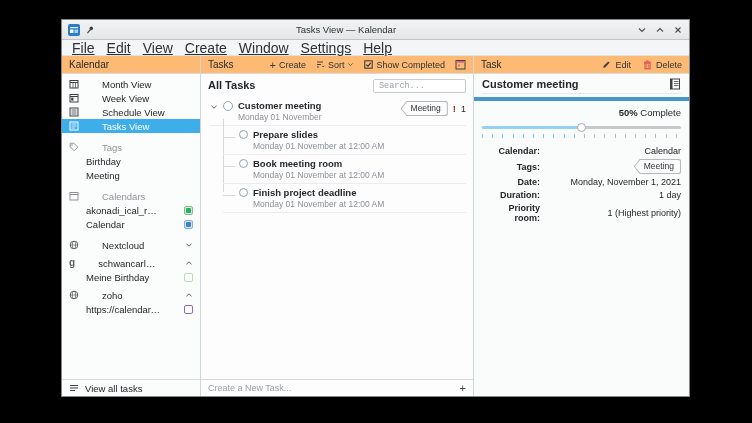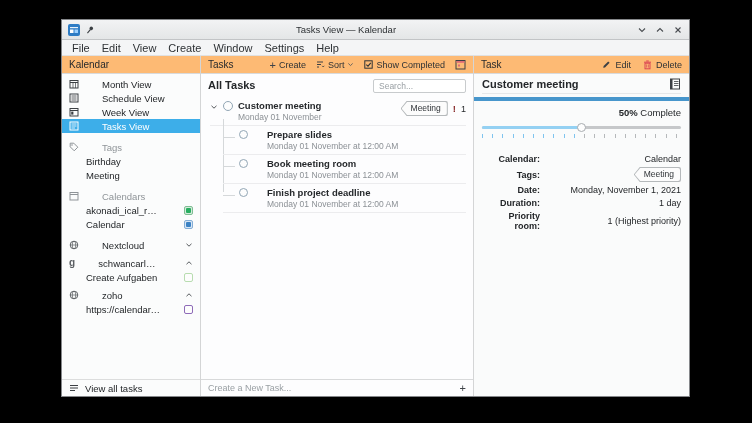--- a/index.html
+++ b/index.html
@@ -15,21 +15,21 @@
               border-bottom:1px solid #c2c4c6; display:flex; align-items:center; gap:5px;
               padding:0 6px; position:relative; }
   .titlebar .title { position:absolute; left:60px; right:119px; text-align:center;
                      font-size:9.5px; color:#2d3134; white-space:nowrap; overflow:hidden; }
   .win-controls { margin-left:auto; display:flex; gap:8px; align-items:center; z-index:2; }
   .win-controls svg { display:block; }
   .app-icon { width:12px; height:12px; display:block; }
 
   
   .menubar { height:16px; flex:0 0 16px; background:#f4f5f6; border-bottom:1px solid #e0e1e2;
-             display:flex; align-items:center; padding:0 4px; font-size:11px; color:#2d3134; }
+             display:flex; align-items:center; padding:0 4px; font-size:14px; color:#2d3134;text-decoration:underline; }
   .menu-item { padding:1px 6px; border-radius:2px; cursor:default; }
 
   
   .main { flex:1; display:flex; min-height:0; }
   .panel-header { height:18px; flex:0 0 18px; background:#fdba74; border-bottom:1px solid #d9dadb;
                   display:flex; align-items:center; padding:0 7px; font-size:10px; color:#26292c; }
 
   
   .sidebar { width:139px; flex:0 0 139px; border-right:1px solid #d4d5d6; background:#fbfcfc;
              display:flex; flex-direction:column; min-height:0; }
@@ -56,38 +56,38 @@
   .tasks-panel { width:273px; flex:0 0 273px; border-right:1px solid #d4d5d6; background:#fdfdfe;
                  display:flex; flex-direction:column; min-height:0; }
   .toolbar { margin-left:auto; display:flex; align-items:center; gap:10px; font-size:9px; color:#2e3235; }
   .tool-btn { display:flex; align-items:center; gap:3px; }
   .plus-glyph { font-size:11px; line-height:10px; color:#3f4449; }
   .tasks-body { flex:1; display:flex; flex-direction:column; min-height:0; }
   .alltasks-row { display:flex; align-items:flex-start; justify-content:space-between; padding:5px 7px 4px; }
   .alltasks-row h2 { font-size:11px; font-weight:bold; }
   .search-input { width:93px; height:14px; font-size:8.5px; padding:0 5px; border:1px solid #c8cbcd;
                   border-radius:2px; background:#fff; color:#232629; outline:none;
-                  font-family:Liberation Sans, sans-serif; }
+                  font-family:Liberation Mono, monospace; }
   .search-input::placeholder { color:#9aa0a4; }
   .task-list { flex:1; padding:0 7px 0 9px; overflow:hidden; }
   .t-title { font-size:9.5px; font-weight:600; color:#26292c; }
   .t-date { font-size:8.5px; color:#8b9095; margin-top:1px; }
   .circle { width:10px; height:10px; border:1px solid #92a6b5; border-radius:50%; flex:0 0 10px; background:#fdfdfd; }
   .circle.sm { width:9px; height:9px; flex-basis:9px; }
   .parent-row { display:flex; align-items:flex-start; gap:5px; padding:3px 0 3px 0; border-bottom:1px solid #ececee; }
   .parent-row .expander { margin-top:3px; flex:0 0 auto; }
   .parent-row .circle { margin-top:1px; }
   .t-text { flex:1; min-width:0; }
   .p-right { display:flex; align-items:center; gap:5px; margin-top:1px; }
   .prio-mark { font-size:9.5px; font-weight:bold; color:#8b2f2f; }
   .prio-num { font-size:9px; color:#26292c; }
   .subtasks { position:relative; margin-left:13px; }
   .subtasks::before { content:""; position:absolute; left:0; top:-7px; height:73px; border-left:1px solid #d5d8da; }
   .subtask { position:relative; padding:3px 0 3px 16px; border-bottom:1px solid #ececee;
-             display:flex; align-items:flex-start; gap:19px; }
+             display:flex; align-items:flex-start; gap:5px; }
   .subtask::before { content:""; position:absolute; left:0; top:11px; width:12px; border-top:1px solid #d5d8da; }
   .subtask .circle { margin-top:1px; }
   .tasks-footer { flex:0 0 17px; border-top:1px solid #d8d9da; display:flex; align-items:center;
                   justify-content:space-between; padding:0 7px; font-size:9px; color:#9aa0a4; }
   .tasks-footer .plus-glyph { color:#3f4449; }
 
   
   .tag-chip { display:inline-block; clip-path:polygon(6px 0, 100% 0, 100% 100%, 6px 100%, 0 50%);
               background:#b5b9bb; padding:1px; border-radius:2px; }
   .tag-chip > span { display:block; clip-path:polygon(5.5px 0, 100% 0, 100% 100%, 5.5px 100%, 0 50%);
@@ -108,21 +108,21 @@
   .slider { position:relative; height:10px; }
   .slider .track { position:absolute; left:0; right:0; top:4px; height:3px; background:#c6c8ca; border-radius:2px; }
   .slider .fill { position:absolute; left:0; width:50%; top:4px; height:3px; background:#94d1f3; border-radius:2px; }
   .slider .handle { position:absolute; left:50%; top:1px; width:9px; height:9px; margin-left:-5px;
                     background:#fdfdfd; border:1px solid #a8acb0; border-radius:50%; }
   .slider-ticks { position:relative; height:4px; margin-top:2px; }
   .slider-ticks .all { position:absolute; inset:0;
        background:repeating-linear-gradient(to right,#b6b9bb 0 1px,transparent 1px 10.2px); }
   .slider-ticks .half { position:absolute; left:0; top:0; bottom:0; width:50%;
        background:repeating-linear-gradient(to right,#7fc4ef 0 1px,transparent 1px 10.2px); }
-  .fields { margin-top:16px; display:grid; grid-template-columns:58px 1fr; row-gap:3px; align-items:center; }
+  .fields { margin-top:8px; display:grid; grid-template-columns:58px 1fr; row-gap:3px; align-items:center; }
   .f-label { font-weight:bold; font-size:9px; }
   .f-value { font-size:9px; }
 </style>
 </head>
 <body>
 
 <div class="stage">
   <div class="window">
 
     <div class="titlebar">
@@ -175,35 +175,35 @@
             <svg width="10" height="10" viewBox="0 0 10 10">
                 <rect x="1" y="1.5" width="8" height="7.5" fill="none" stroke="#3c4044"></rect>
                 <line x1="1" y1="3.5" x2="9" y2="3.5" stroke="#3c4044"></line>
                 <line x1="4" y1="3.5" x2="4" y2="9" stroke="#3c4044" stroke-width=".7"></line>
                 <line x1="6.5" y1="3.5" x2="6.5" y2="9" stroke="#3c4044" stroke-width=".7"></line>
               </svg>
             <span>Month View</span>
           </div>
           <div class="side-item">
             <svg width="10" height="10" viewBox="0 0 10 10">
+                <rect x="1" y="1.5" width="8" height="7.5" fill="none" stroke="#3c4044"></rect>
+                <line x1="1" y1="3.5" x2="9" y2="3.5" stroke="#3c4044"></line>
+                <rect x="2.2" y="4.6" width="2.2" height="3" fill="#3c4044"></rect>
+              </svg>
+            <span>Week View</span>
+          </div>
+          <div class="side-item">
+            <svg width="10" height="10" viewBox="0 0 10 10">
                 <rect x="1" y="1" width="8" height="8" fill="none" stroke="#3c4044"></rect>
                 <line x1="2.5" y1="3" x2="7.5" y2="3" stroke="#3c4044" stroke-width=".8"></line>
                 <line x1="2.5" y1="5" x2="7.5" y2="5" stroke="#3c4044" stroke-width=".8"></line>
                 <line x1="2.5" y1="7" x2="7.5" y2="7" stroke="#3c4044" stroke-width=".8"></line>
               </svg>
             <span>Schedule View</span>
           </div>
-          <div class="side-item">
-            <svg width="10" height="10" viewBox="0 0 10 10">
-                <rect x="1" y="1.5" width="8" height="7.5" fill="none" stroke="#3c4044"></rect>
-                <line x1="1" y1="3.5" x2="9" y2="3.5" stroke="#3c4044"></line>
-                <rect x="2.2" y="4.6" width="2.2" height="3" fill="#3c4044"></rect>
-              </svg>
-            <span>Week View</span>
-          </div>
           <div class="side-item selected">
             <svg width="10" height="10" viewBox="0 0 10 10">
                 <rect x="1" y="1" width="8" height="8" fill="none" stroke="#fff"></rect>
                 <line x1="2.5" y1="3" x2="7.5" y2="3" stroke="#fff" stroke-width=".8"></line>
                 <line x1="2.5" y1="5" x2="7.5" y2="5" stroke="#fff" stroke-width=".8"></line>
                 <line x1="2.5" y1="7" x2="6" y2="7" stroke="#fff" stroke-width=".8"></line>
               </svg>
             <span>Tasks View</span>
           </div>
 
@@ -258,21 +258,21 @@
 
           <div class="gap-xs"></div>
           <div class="side-item">
             <span class="g-glyph">g</span>
             <span class="ellip">schwancarl@gmail.com</span>
             <svg class="chev" width="8" height="8" viewBox="0 0 8 8">
                 <polyline points="1.5,5.2 4,2.8 6.5,5.2" fill="none" stroke="#55595d"></polyline>
               </svg>
           </div>
           <div class="side-item side-child">
-            <span>Create Aufgaben</span>
+            <span>Meine Birthday</span>
             <span class="chk lgreen"></span>
           </div>
 
           <div class="gap-xs"></div>
           <div class="side-item">
             <svg width="10" height="10" viewBox="0 0 10 10">
                 <circle cx="5" cy="5" r="3.8" fill="none" stroke="#5a5e62"></circle>
                 <ellipse cx="5" cy="5" rx="1.7" ry="3.8" fill="none" stroke="#5a5e62" stroke-width=".7"></ellipse>
                 <line x1="1.2" y1="5" x2="8.8" y2="5" stroke="#5a5e62" stroke-width=".7"></line>
               </svg>

